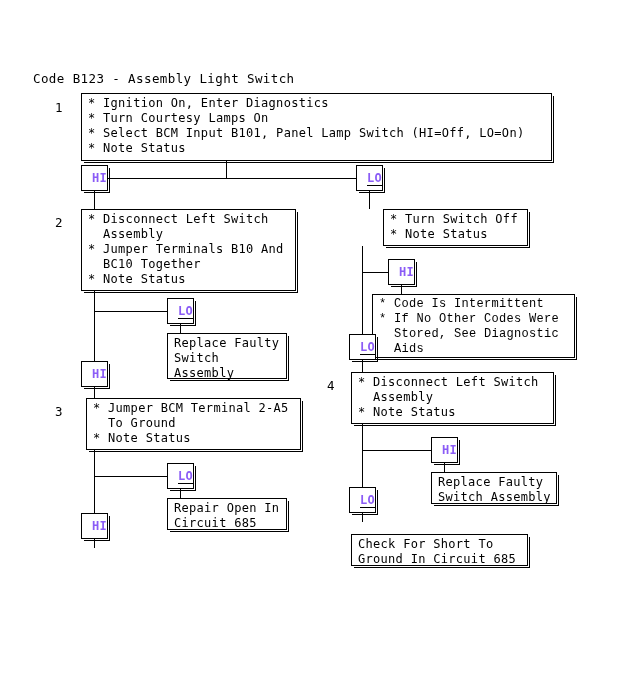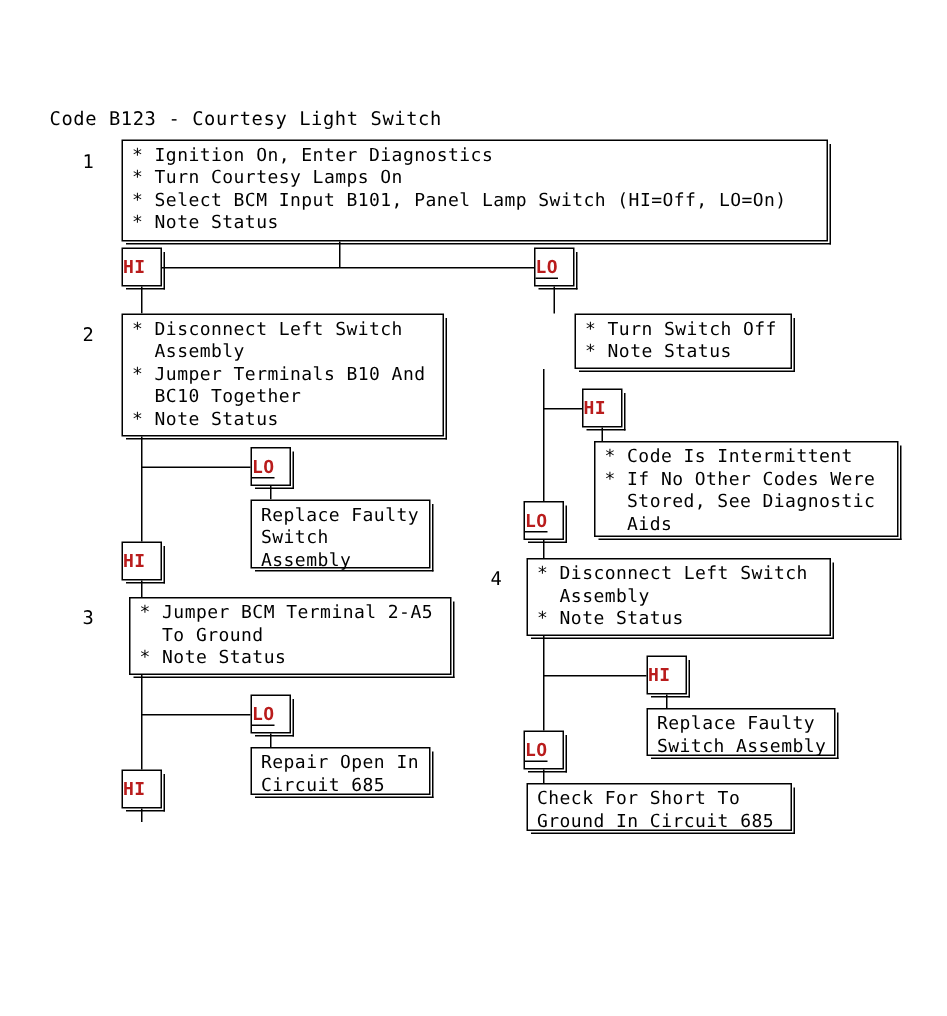--- a/index.html
+++ b/index.html
@@ -62,25 +62,25 @@
   }
 
   
   .tag {
     position: absolute;
     box-sizing: border-box;
     width: 27px;
     height: 26px;
     border: 1px solid #000000;
     background: #ffffff;
-    color: #b91c1c;
+    color: #8b5cf6;
     font-size: 12px;
     font-weight: bold;
     line-height: 24px;
-    text-align: left;
+    text-align: right;
     letter-spacing: 0.3px;
   }
   .tag.dbl::after {
     content: "";
     position: absolute;
     left: 2px;
     top: 2px;
     right: -3px;
     bottom: -3px;
     border-right: 1px solid #000000;
@@ -100,21 +100,21 @@
     position: absolute;
     height: 1px;
     background: #000000;
   }
 </style>
 </head>
 <body>
 
 <div id="page">
 
-  <div class="title" style="left:33px; top:72px;">Code B123 - Courtesy Light Switch</div>
+  <div class="title" style="left:33px; top:72px;">Code B123 - Assembly Light Switch</div>
 
   <div class="stepnum" style="left:55px; top:101px;">1</div>
   <div class="box dbl" style="left:81px; top:93px; width:471px; height:68px;">* Ignition On, Enter Diagnostics
 * Turn Courtesy Lamps On
 * Select BCM Input B101, Panel Lamp Switch (HI=Off, LO=On)
 * Note Status</div>
 
   <div class="v" style="left:226px; top:161px; height:17px;"></div>
 
   <div class="h" style="left:108px; top:178px; width:249px;"></div>
@@ -158,21 +158,21 @@
   <div class="v" style="left:94px; top:539px; height:9px;"></div>
 
   <div class="v" style="left:369px; top:191px; height:18px;"></div>
   <div class="box dbl" style="left:351px; top:209px; width:145px; height:37px;margin-left:32px;">* Turn Switch Off
 * Note Status</div>
 
   <div class="v" style="left:362px; top:246px; height:110px;"></div>
   <div class="h" style="left:362px; top:272px; width:27px;"></div>
   <div class="tag dbl" style="left:388px; top:259px;"><span>HI</span></div>
   <div class="v" style="left:401px; top:285px; height:9px;"></div>
-  <div class="box dbl" style="left:396px; top:294px; width:203px; height:64px;">* Code Is Intermittent
+  <div class="box dbl" style="left:372px; top:294px; width:203px; height:64px;font-family:Liberation Mono, monospace;">* Code Is Intermittent
 * If No Other Codes Were
   Stored, See Diagnostic
   Aids</div>
 
   <div class="tag dbl lo" style="left:349px; top:334px;"><span>LO</span></div>
   <div class="v" style="left:362px; top:360px; height:12px;"></div>
 
   <div class="stepnum" style="left:327px; top:379px;">4</div>
   <div class="box dbl" style="left:351px; top:372px; width:203px; height:52px;">* Disconnect Left Switch
   Assembly
@@ -180,16 +180,16 @@
 
   <div class="v" style="left:362px; top:424px; height:77px;"></div>
   <div class="h" style="left:362px; top:450px; width:70px;"></div>
   <div class="tag dbl" style="left:431px; top:437px;"><span>HI</span></div>
   <div class="v" style="left:444px; top:463px; height:9px;"></div>
   <div class="box dbl" style="left:431px; top:472px; width:126px; height:32px;">Replace Faulty
 Switch Assembly</div>
 
   <div class="tag dbl lo" style="left:349px; top:487px;"><span>LO</span></div>
   <div class="v" style="left:362px; top:513px; height:9px;"></div>
-  <div class="box dbl" style="left:351px; top:522px; width:177px; height:32px;">Check For Short To
+  <div class="box dbl" style="left:351px; top:534px; width:177px; height:32px;">Check For Short To
 Ground In Circuit 685</div>
 
 </div>
 
 </body></html>

